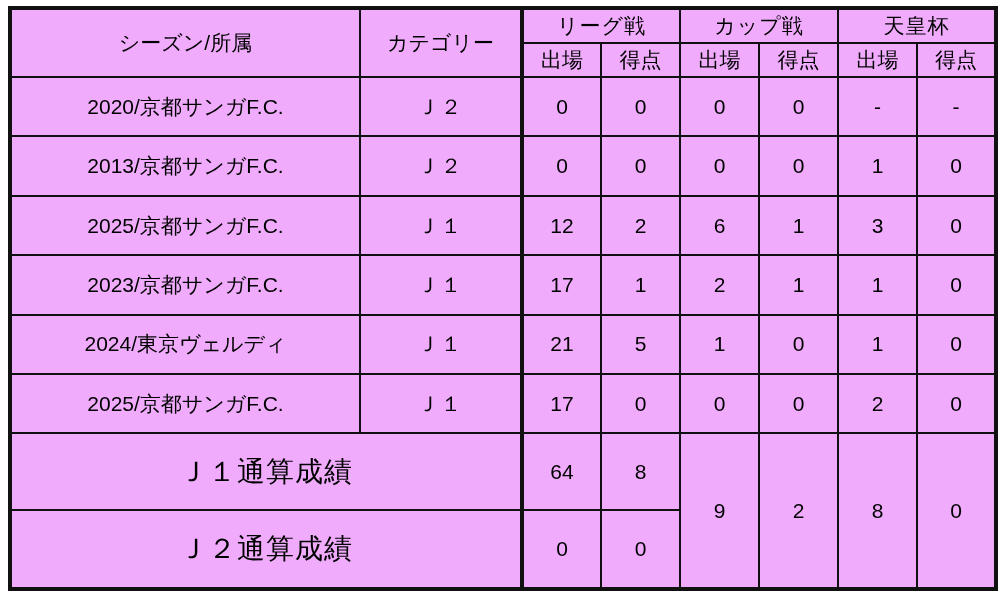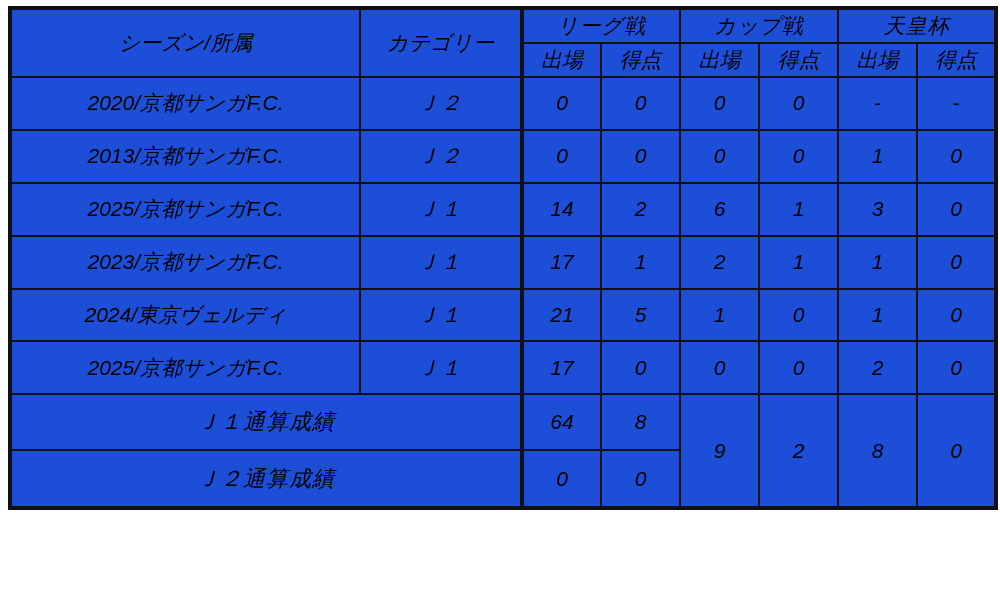--- a/index.html
+++ b/index.html
@@ -16,24 +16,23 @@
   }
   #stats-wrap {
     width: 1000px;
     height: 599px;
     box-sizing: border-box;
     padding: 6px 8px 8px 8px;
   }
   table.stats {
     border-collapse: collapse;
     width: 984px;
-    height: 504px;
+    height: 585px;
     table-layout: fixed;
-    background: #1d4ed8;
-    font-style: italic;
+    background: #f0abfc;
   }
   table.stats td, table.stats th {
     border: 2px solid #111111;
     text-align: center;
     vertical-align: middle;
     font-weight: normal;
     font-size: 21px;
     padding: 2px 4px;
     white-space: nowrap;
   }
@@ -56,21 +55,21 @@
     font-size: 21px;
   }
   td.cat-cell {
     font-size: 22px;
     letter-spacing: 2px;
   }
   td.num {
     font-size: 22px;
   }
   tr.total-row td.total-label {
-    font-size: 22px;
+    font-size: 28px;
     letter-spacing: 1px;
   }
   
   col.c-season { width: 350px; }
   col.c-cat    { width: 162px; }
   col.c-num    { width: 79px;  }
   .thick-top td, .thick-top th { border-top-width: 4px; }
   .thick-left { border-left-width: 4px !important; }
 </style>
 </head>
@@ -122,21 +121,21 @@
         <td class="num thick-left">0</td>
         <td class="num">0</td>
         <td class="num">0</td>
         <td class="num">0</td>
         <td class="num">1</td>
         <td class="num">0</td>
       </tr>
       <tr>
         <td class="season-cell">2025/京都サンガF.C.</td>
         <td class="cat-cell">Ｊ１</td>
-        <td class="num thick-left">14</td>
+        <td class="num thick-left">12</td>
         <td class="num">2</td>
         <td class="num">6</td>
         <td class="num">1</td>
         <td class="num">3</td>
         <td class="num">0</td>
       </tr>
       <tr>
         <td class="season-cell">2023/京都サンガF.C.</td>
         <td class="cat-cell">Ｊ１</td>
         <td class="num thick-left">17</td>

